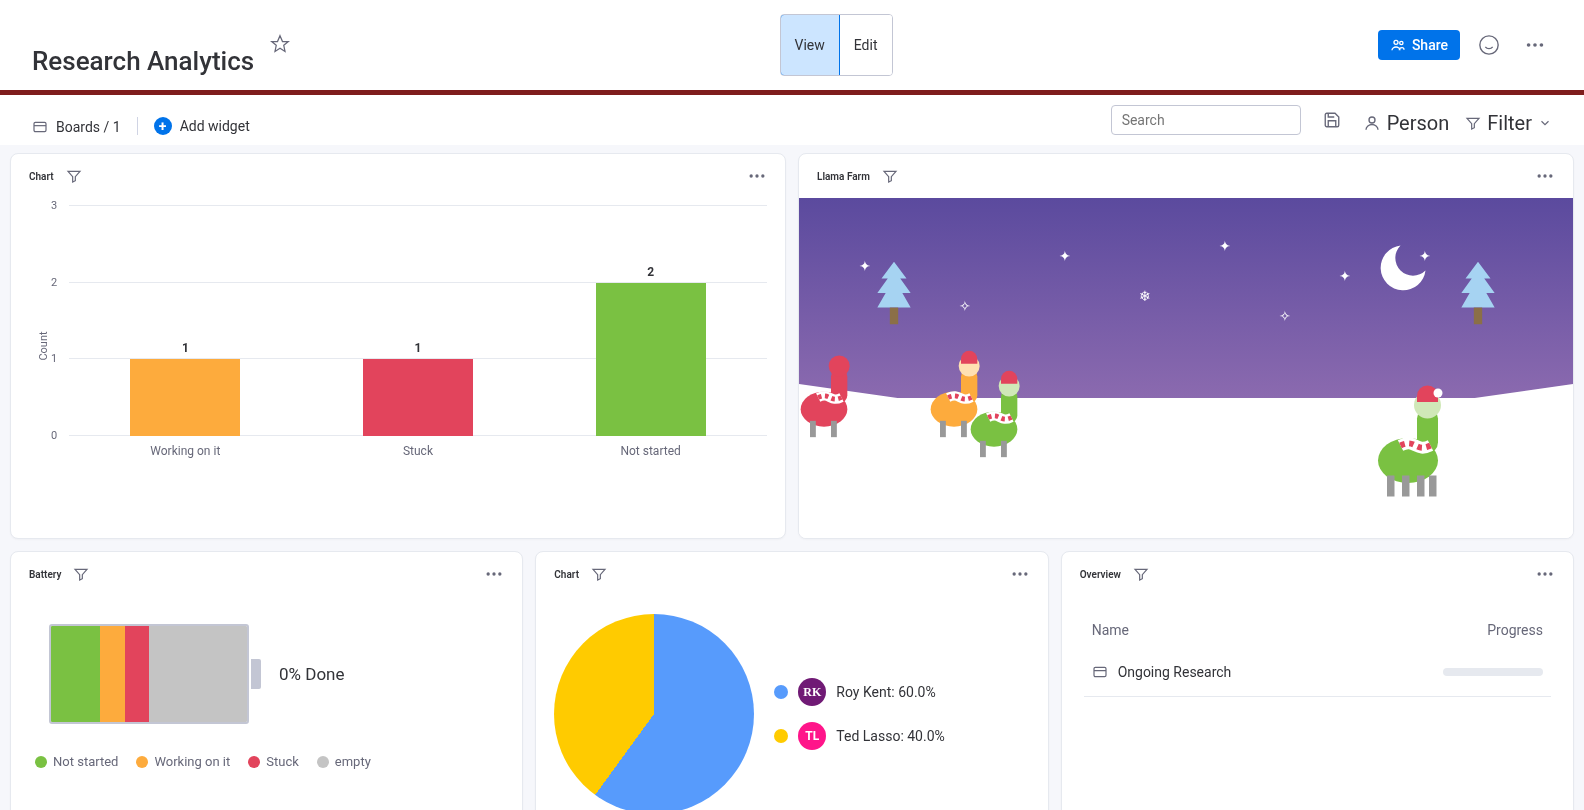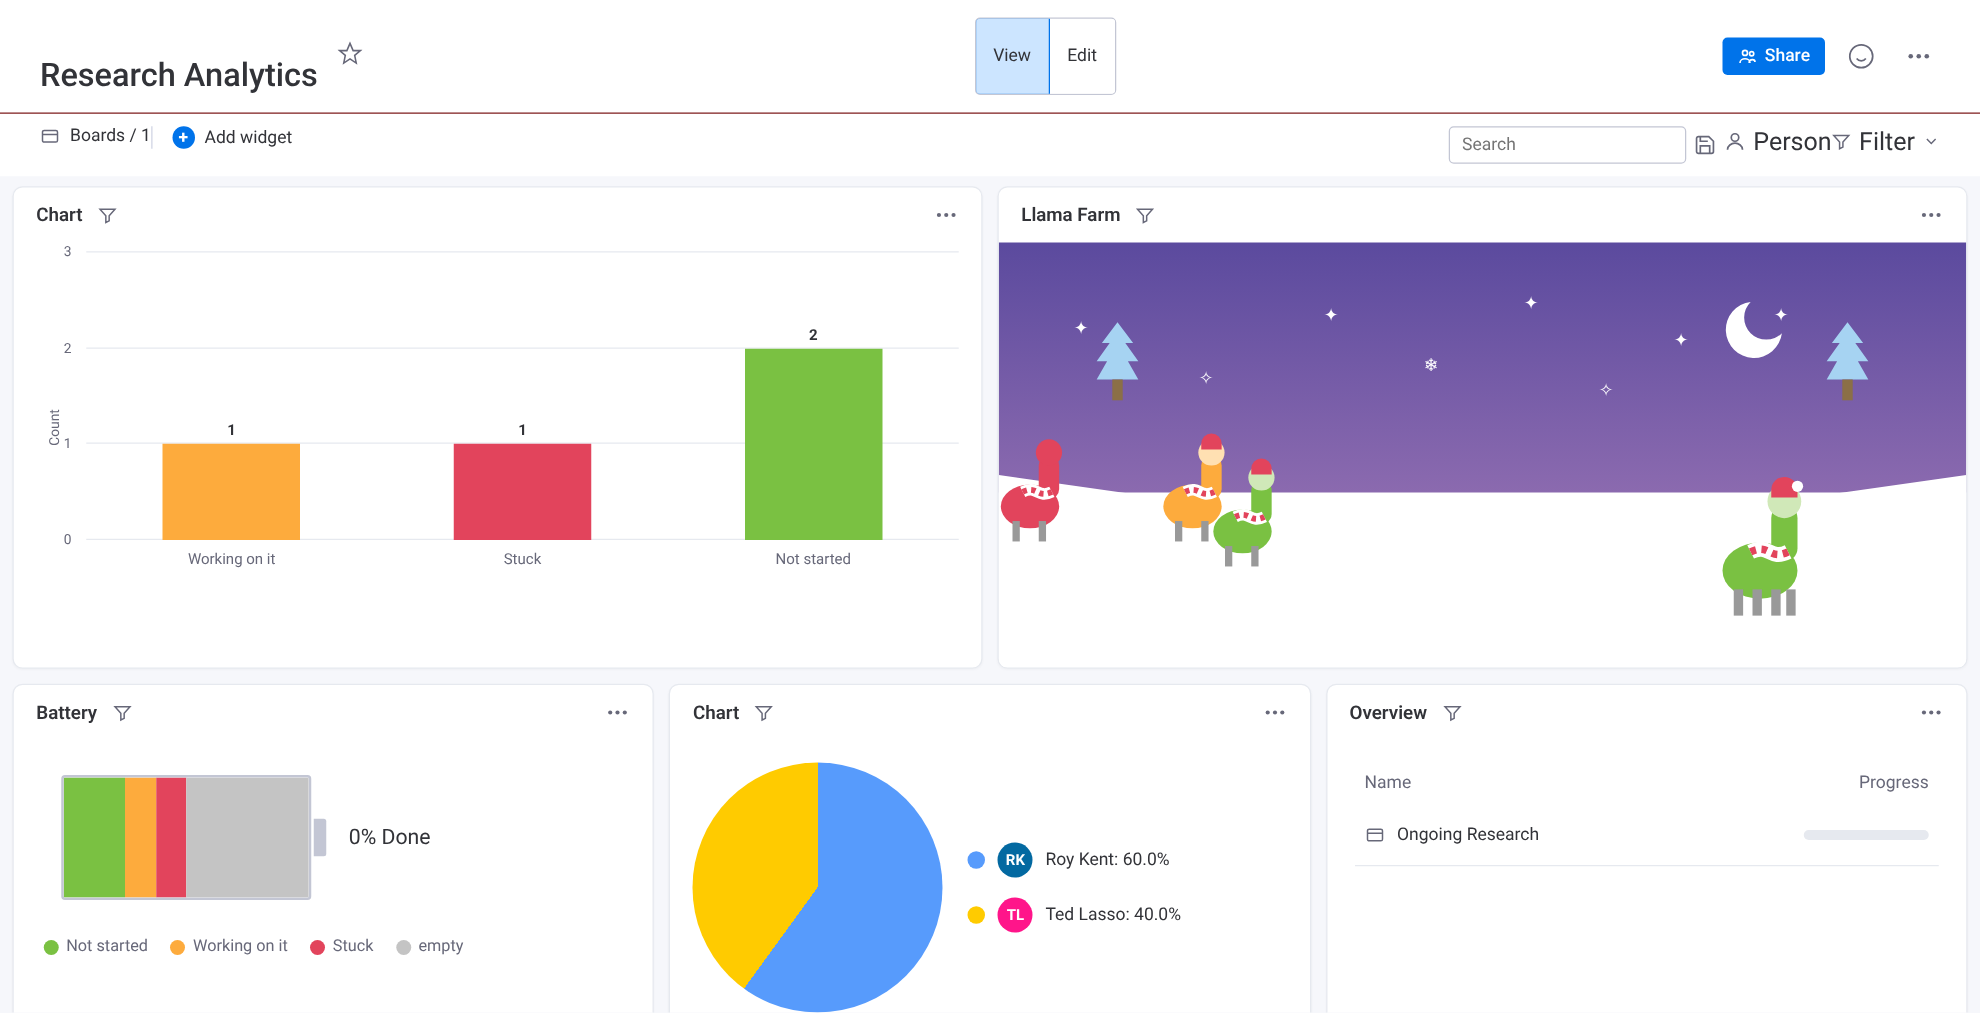--- a/index.html
+++ b/index.html
@@ -9,32 +9,32 @@
 .title { font-size: 26px; font-weight: 500; color: #323338; margin-top: 31px; }
 .star-btn { background: none; border: none; cursor: pointer; color: #676879; padding: 4px; }
 .spacer { flex: 1; }
 .toggle-wrap { display: flex; border: 1px solid #c3c6d4; border-radius: 4px; overflow: hidden; }
 .toggle-btn { padding: 22px 14px; font-size: 14px; background: #fff; border: none; cursor: pointer; color: #323338; }
 .toggle-btn.active { background:#cce5ff; border:1px solid #0073ea; margin:-1px; position:relative; z-index:1; border-radius:4px 0 0 4px; }
 .toggle-btn + .toggle-btn { border-left:1px solid #c3c6d4; }
 .share-btn { background:#0073ea; color:#fff; border:none; padding:7px 12px; border-radius:4px; font-size:14px; display:flex; align-items:center; gap:6px; cursor:pointer; font-weight:500;}
 .icon-btn { background:none; border:none; cursor:pointer; padding:6px; color:#676879; font-size:18px; display:flex; align-items:center; justify-content:center; }
 
-.toolbar { background:#fff; border-top:1px solid #7f1d1d; display:flex; align-items:flex-start; padding:10px 32px; }
+.toolbar { background:#fff; border-top:5px solid #7f1d1d; display:flex; align-items:flex-end; padding:10px 32px; gap:16px; }
 .boards-lbl { font-size:14px; color:#323338; display:flex; align-items:center; gap:8px; }
 .add-widget { display:flex; align-items:center; gap:8px; font-size:14px; color:#323338; cursor:pointer; border-left:1px solid #d0d4e4; padding-left:16px;}
 .plus-circ { width:18px; height:18px; background:#0073ea; border-radius:50%; display:flex; align-items:center; justify-content:center; color:#fff; font-size:14px; font-weight:700; line-height:1;}
 .search-box { border:1px solid #c3c6d4; border-radius:4px; display:flex; align-items:center; padding:6px 10px; width:190px; }
 .search-box input { border:none; outline:none; flex:1; font-size:14px; background:transparent; }
 .toolbar-item { display:flex; align-items:center; gap:6px; font-size:20px; color:#323338; cursor:pointer; }
 
 .dash { display:grid; grid-template-columns: 1fr 1fr; grid-auto-rows:auto; gap:12px; padding:8px 10px; }
 .card { background:#fff; border:1px solid #e6e9ef; border-radius:8px; box-shadow:0 1px 2px rgba(0,0,0,0.03); display:flex; flex-direction:column; overflow:hidden; }
 .card-hdr { display:flex; align-items:center; padding:12px 18px; gap:12px; }
-.card-title { font-size:15px; font-weight:600; color:#323338; }
+.card-title { font-size:10px; font-weight:600; color:#323338; }
 .card-body { flex:1; padding:8px 18px 18px; position:relative; }
 
 
 .barct { position:relative; height:280px; padding-left:40px; }
 .bar-ylab { position:absolute; left:0; top:50%; transform:translateY(-50%) rotate(-90deg); transform-origin:center; font-size:11px; color:#676879; }
 .bar-plot { position:relative; height:230px; }
 .bar-grid { position:absolute; inset:0; }
 .bar-grid-line { position:absolute; left:0; right:0; border-top:1px solid #e6e9ef; font-size:11px; color:#676879; }
 .bar-grid-line span { position:absolute; left:-18px; top:-7px; }
 .bars-row { position:absolute; inset:0; display:flex; align-items:flex-end; justify-content:space-around; }
@@ -365,21 +365,21 @@
             <circle cx="12" cy="12" r="2"></circle>
             <circle cx="19" cy="12" r="2"></circle>
           </svg>
       </div>
       <div class="card-body">
         <div class="pie-wrap">
           <div class="pie" id="pie" style="background: conic-gradient(rgb(87, 155, 252) 0%, rgb(87, 155, 252) 60%, rgb(255, 203, 0) 60%, rgb(255, 203, 0) 100%);"></div>
           <div class="pie-leg" id="pie-leg">
               <div class="pie-leg-row">
                 <div class="sm" style="background: rgb(87, 155, 252);"></div>
-                <div class="avatar" style="background: #0369a1;">RK</div>
+                <div class="avatar" style="background: #701a75; font-family: Liberation Serif, serif;">RK</div>
                 <span>Roy Kent: 60.0%</span>
               </div>
               <div class="pie-leg-row">
                 <div class="sm" style="background: rgb(255, 203, 0);"></div>
                 <div class="avatar" style="background: rgb(255, 21, 138);">TL</div>
                 <span>Ted Lasso: 40.0%</span>
               </div>
             </div>
         </div>
       </div>

